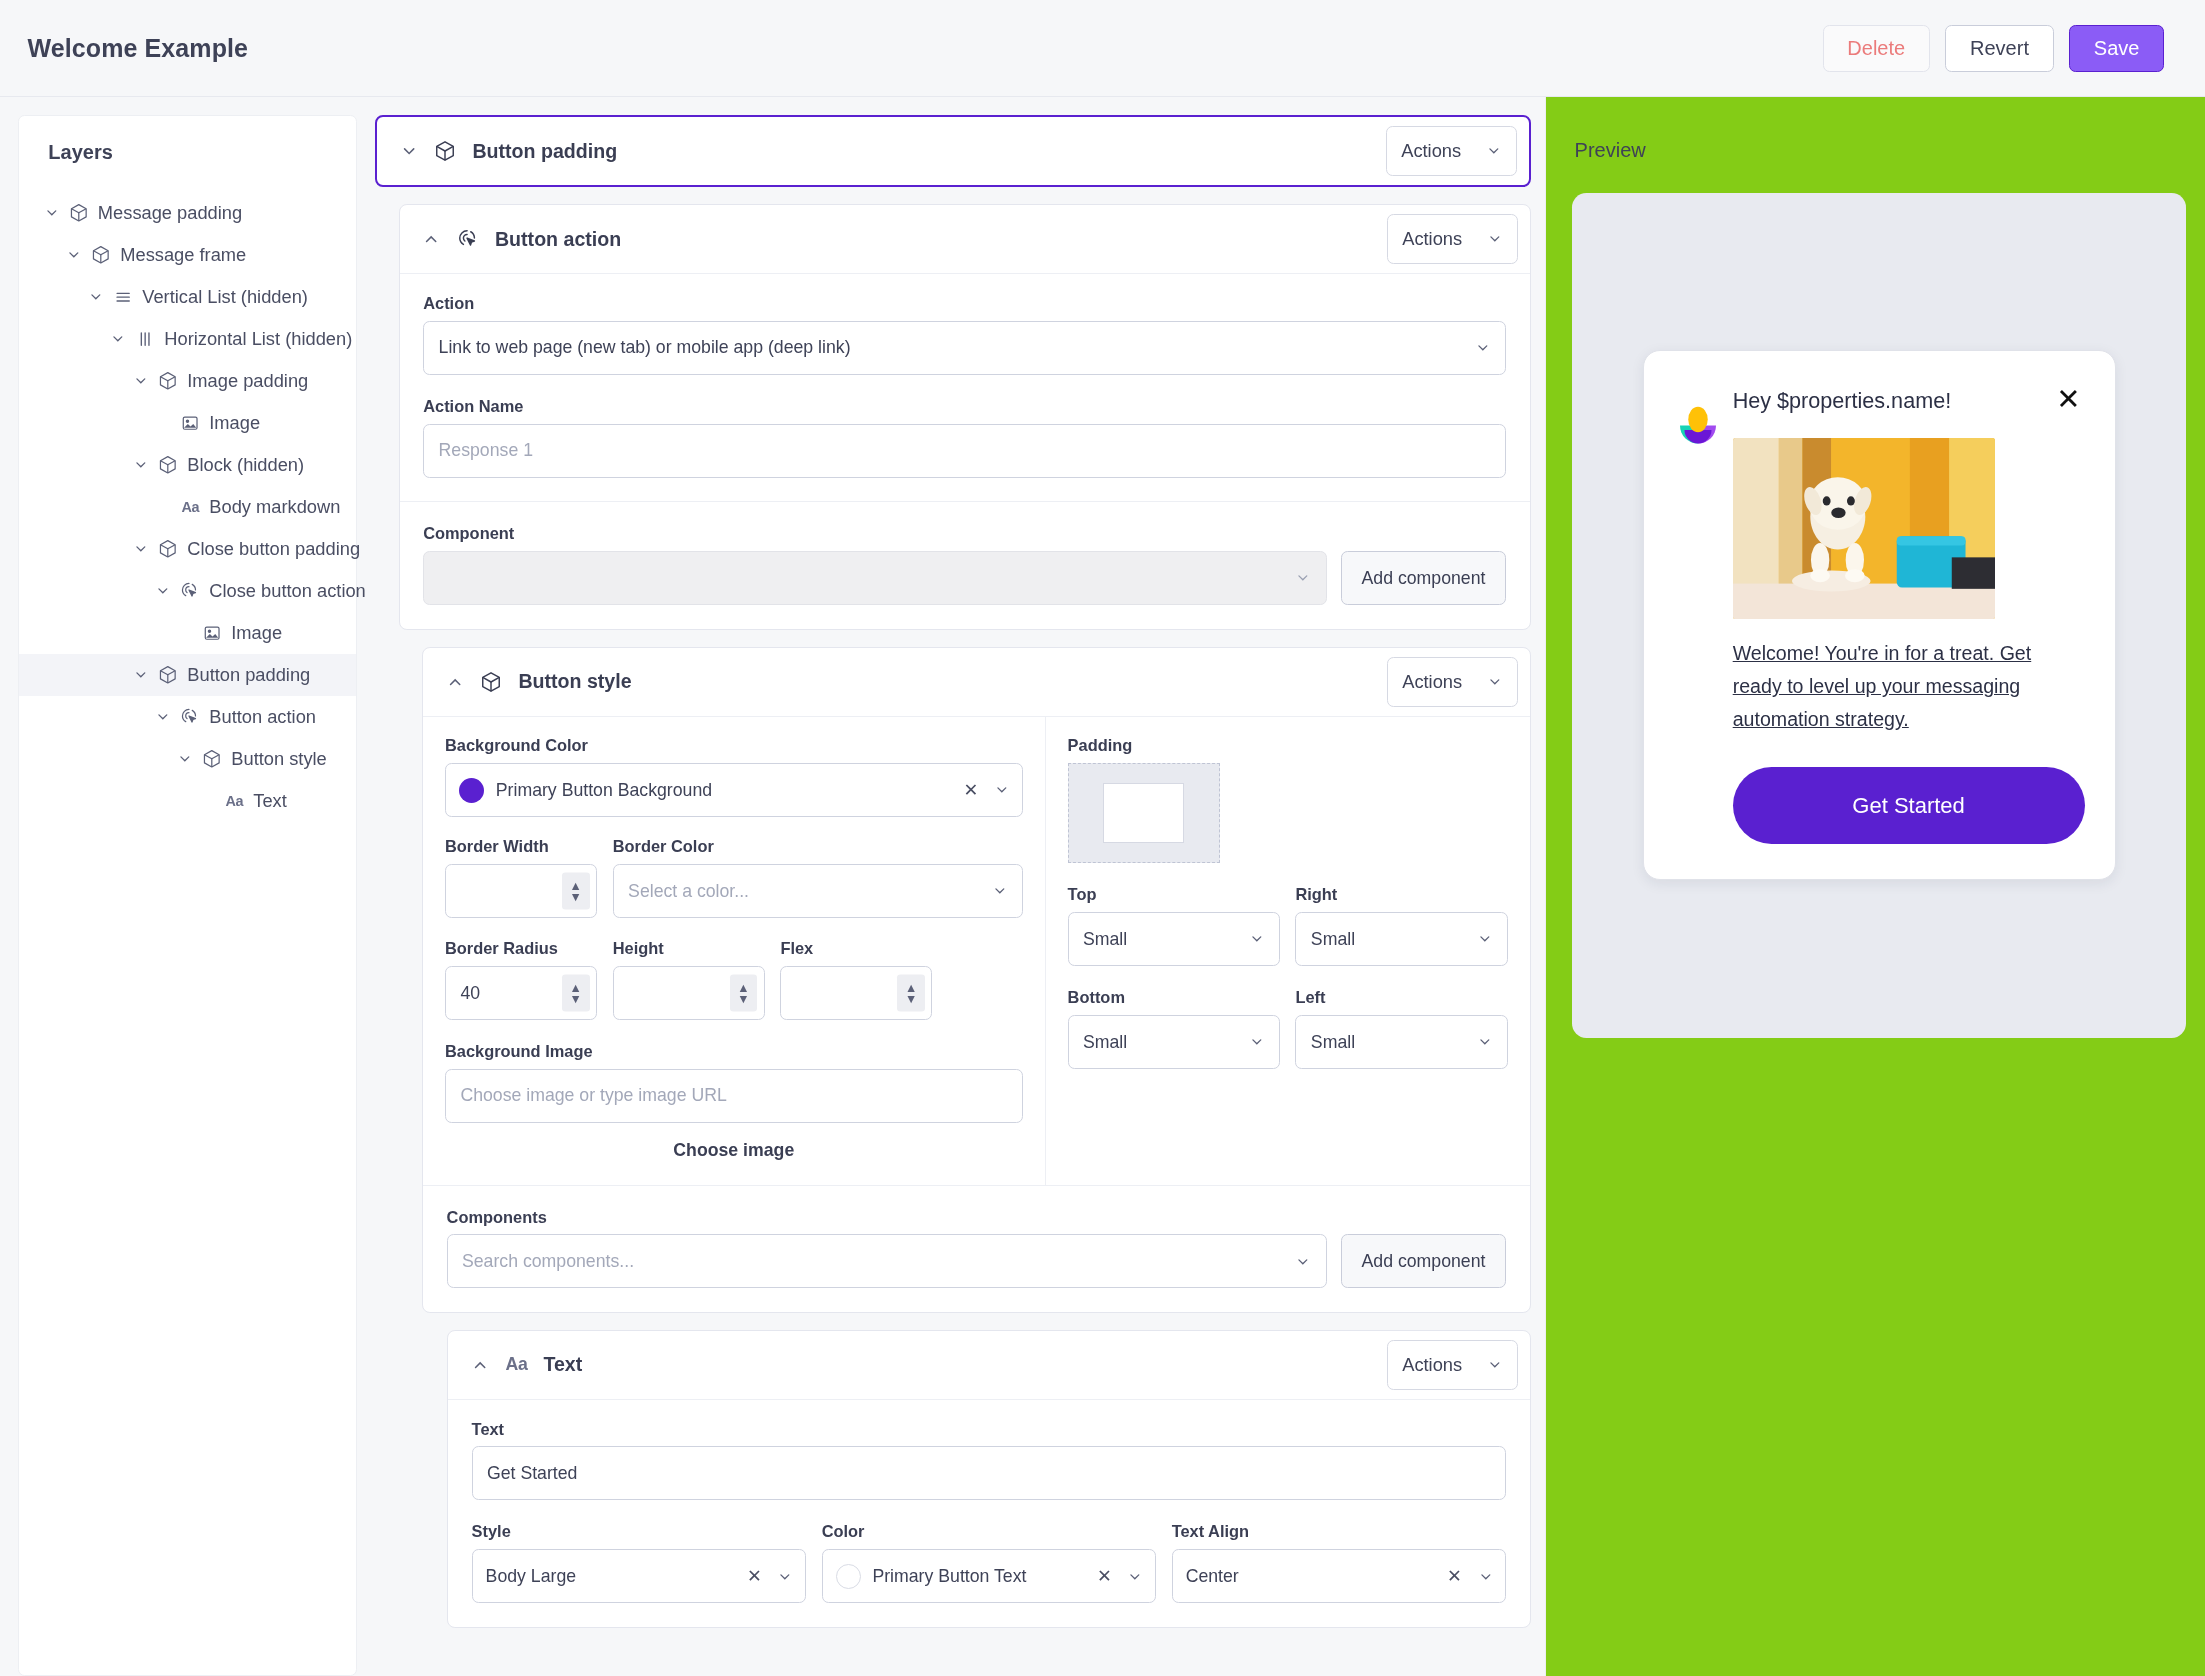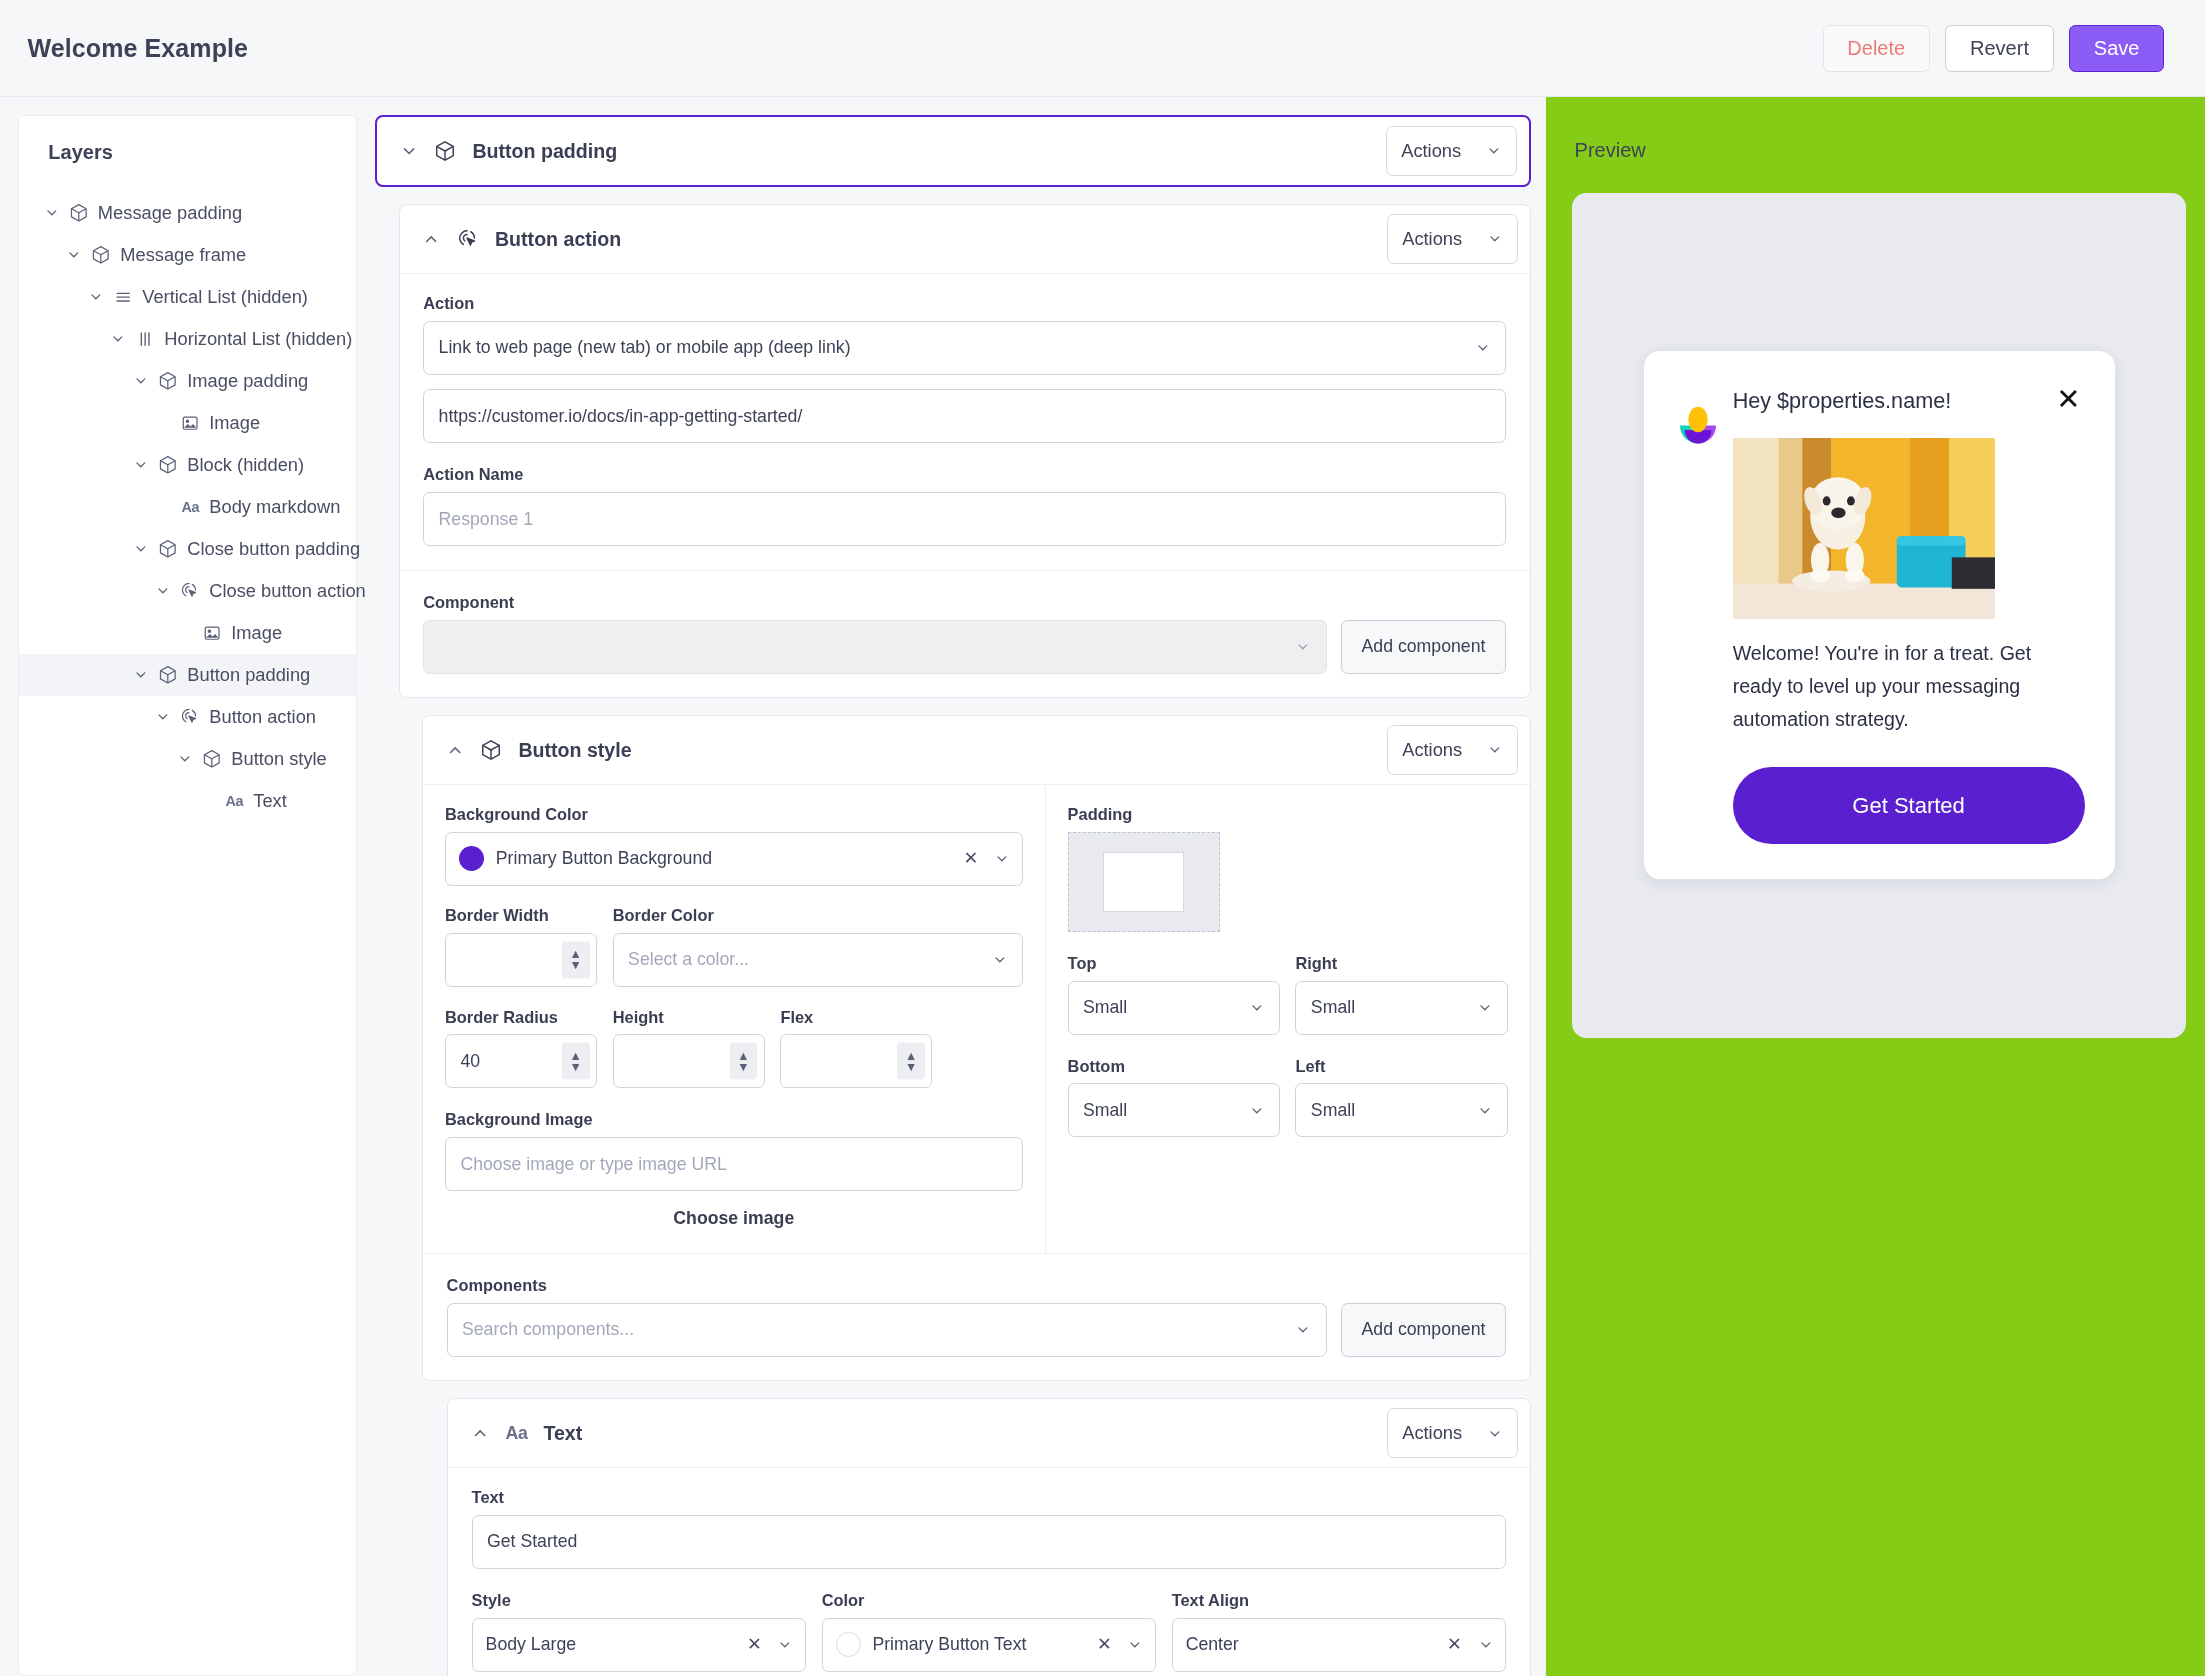--- a/index.html
+++ b/index.html
@@ -148,21 +148,21 @@
     box-shadow: 0 3.9px 13px rgba(30,35,60,.08);
     padding: 37px 30px 35px 30px;
     display: flex; gap: 5.2px;
   }
   .msg-logo { flex: 0 0 54px; padding-top: 14.4px; }
   .msg-main { flex: 1 1 auto; }
   .msg-head { display: flex; align-items: flex-start; justify-content: space-between; gap: 13px; }
   .msg-title { font-size: 21.6px; color: #2C3045; }
   .close-x { font-size: 29px; line-height: 22px; color: #111; cursor: pointer; font-weight: 500; padding-right: 3.9px;}
   .msg-img { width: 262px; height: 181px; border-radius: 2.6px; margin: 23.6px 0 18.3px 0; overflow: hidden; position: relative; }
-  .msg-body { font-size: 19.6px; line-height: 33px; color: #2C3045; }
+  .msg-body { font-size: 19.6px; line-height: 33px; color: #2C3045; text-decoration: underline; }
   .cta {
     margin-top: 31px; height: 77px; border-radius: 39px; background: #5A20D0;
     display: flex; align-items: center; justify-content: center;
     color: #FFFFFF; font-size: 22px; cursor: pointer;
   }
   svg { display: block; }
 </style>
 </head>
 <body>
 
@@ -448,23 +448,20 @@
           <div class="field-label">Action</div>
           <div class="select">
             <span>Link to web page (new tab) or mobile app (deep link)</span>
             <span class="chev-d">
               <svg width="15.7" height="15.7" viewBox="0 0 24 24" fill="none" stroke="#5B6077" stroke-width="2" stroke-linecap="round">
                   <polyline points="6 9 12 15 18 9"></polyline>
                 </svg>
             </span>
           </div>
 
-          <div class="input" style="margin-top:14.4px;">
-            <span>https://customer.io/docs/in-app-getting-started/</span>
-          </div>
 
           <div class="field-label" style="margin-top:22px;">Action Name</div>
           <div class="input">
             <span class="placeholder">Response 1</span>
           </div>
         </div>
 
         <div class="card-body" style="padding-top:22px;">
           <div class="field-label">Component</div>
           <div class="components-row">

